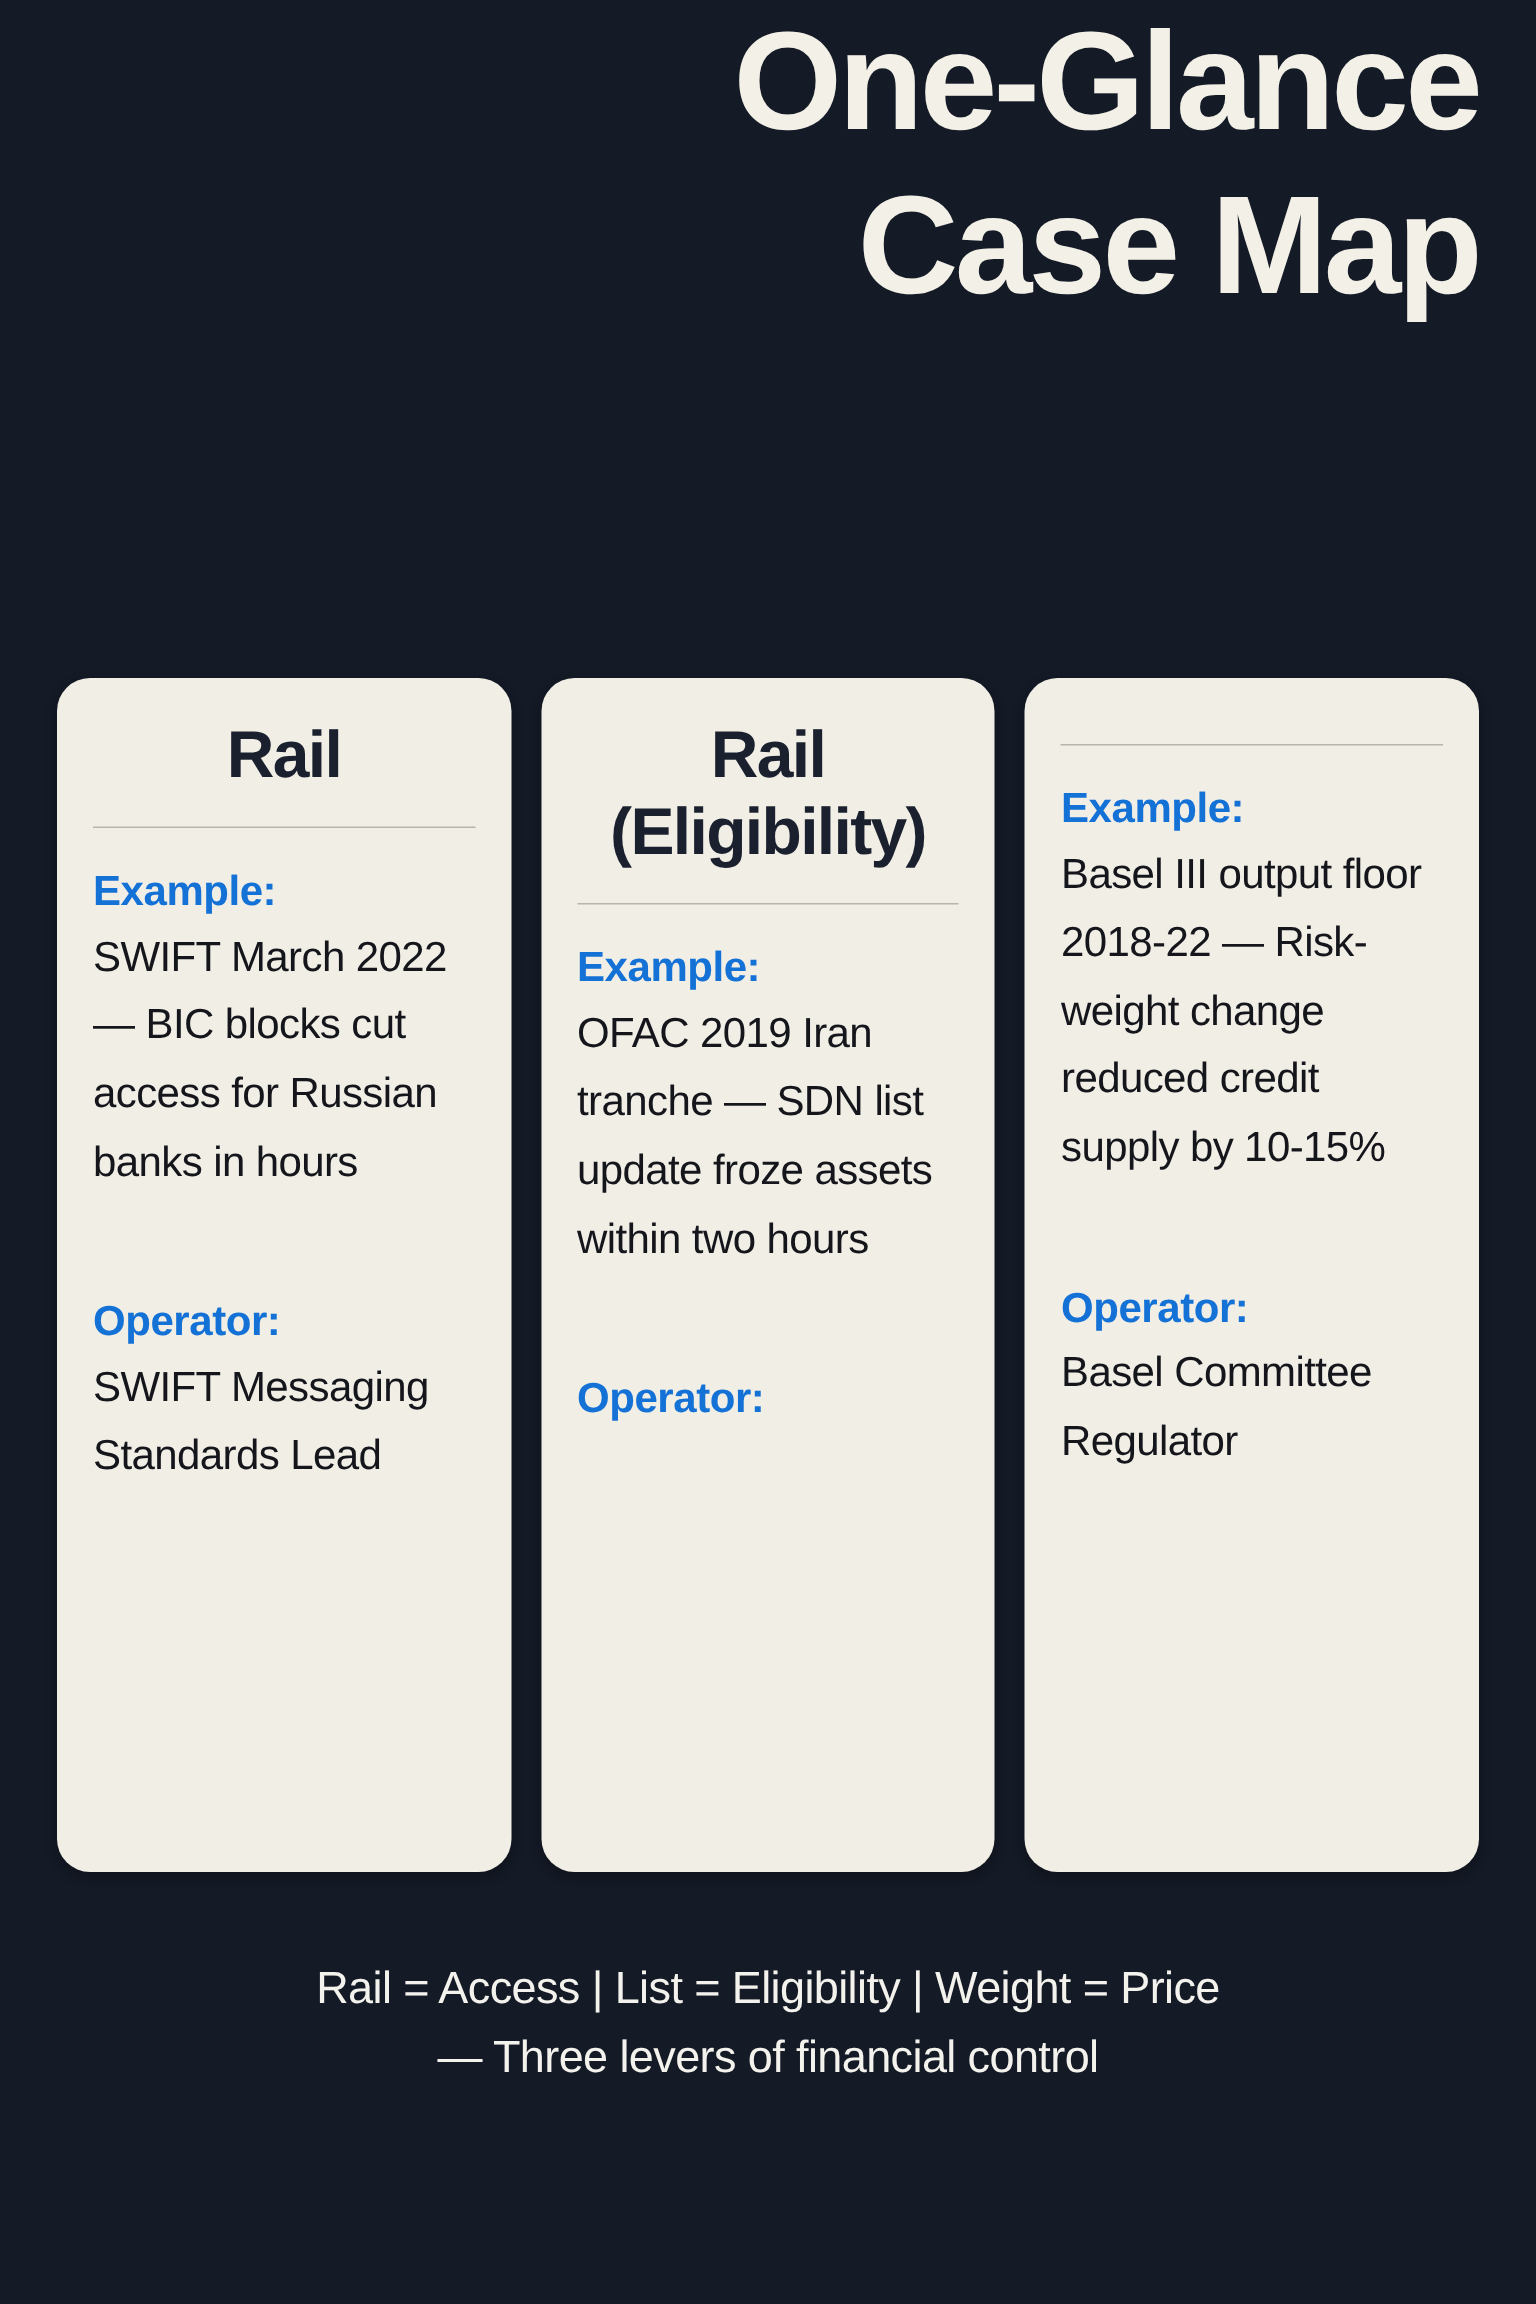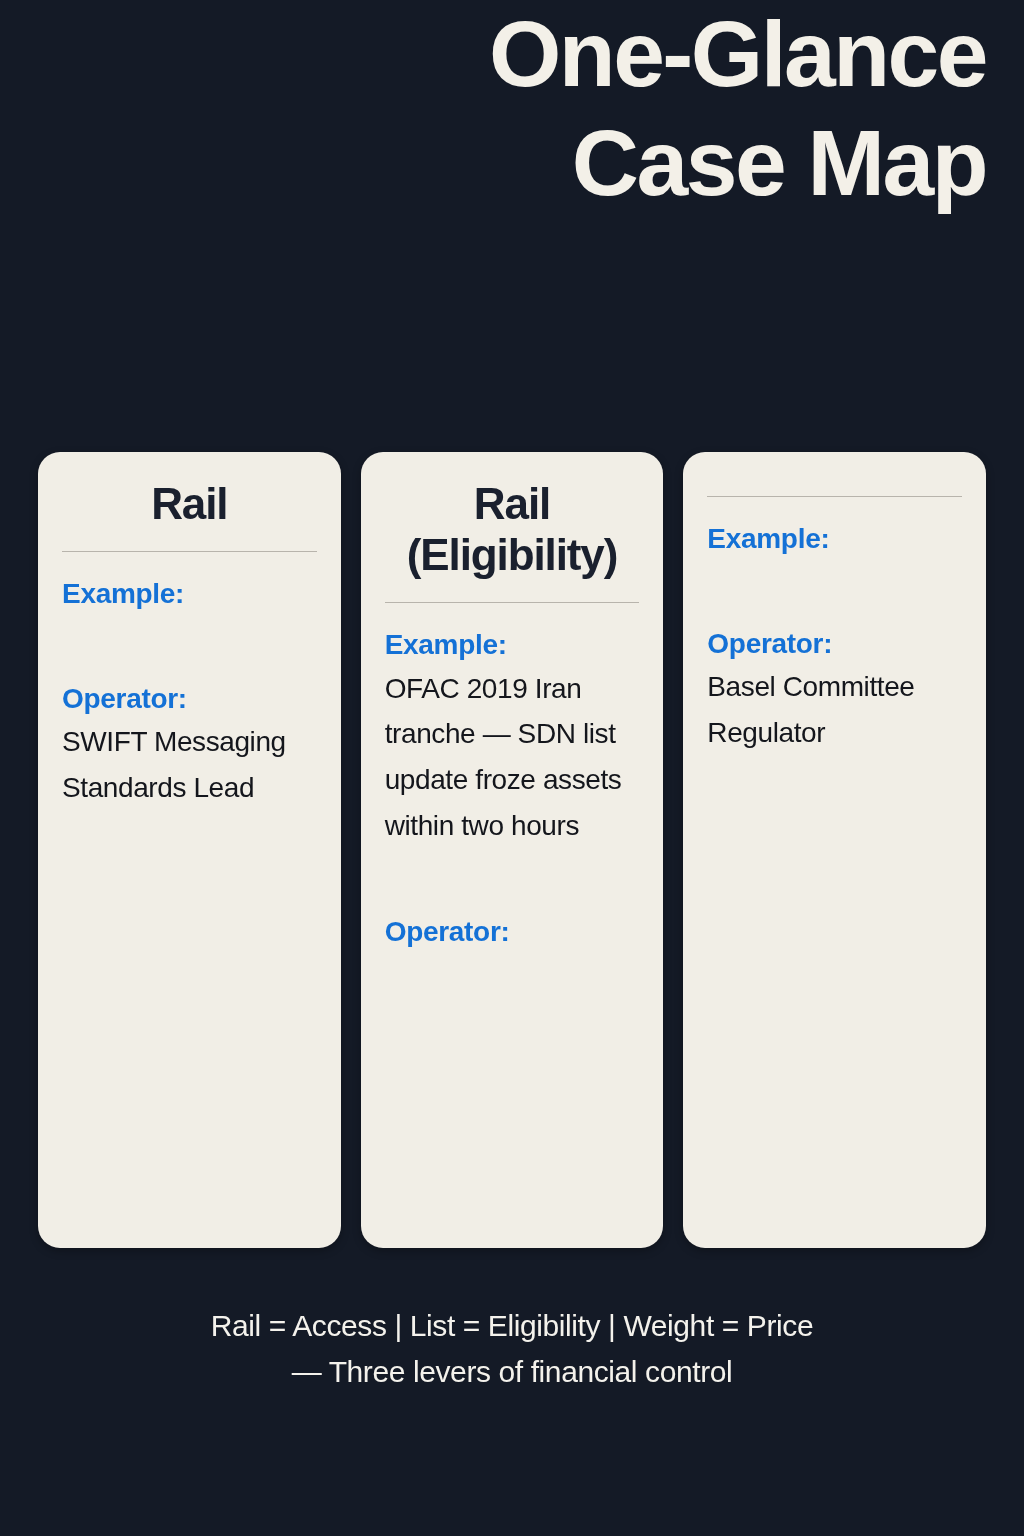--- a/index.html
+++ b/index.html
@@ -132,20 +132,21 @@
 
   <div class="cards">
 
     <div class="card">
       <div class="card-header">
         <span class="hdr-line">Rail</span>
       </div>
       <div class="divider"></div>
       <div class="field">
         <div class="field-label">Example:</div>
+        <div class="field-value">SWIFT March 2022 — BIC blocks cut access for Russian banks in hours</div>
       </div>
       <div class="field">
         <div class="field-label">Operator:</div>
         <div class="field-value">SWIFT Messaging Standards Lead</div>
       </div>
     </div>
 
     <div class="card">
       <div class="card-header">
         <span class="hdr-line">Rail</span>
@@ -158,20 +159,21 @@
       </div>
       <div class="field">
         <div class="field-label">Operator:</div>
       </div>
     </div>
 
     <div class="card">
       <div class="divider"></div>
       <div class="field">
         <div class="field-label">Example:</div>
+        <div class="field-value">Basel III output floor 2018-22 — Risk-weight change reduced credit supply by 10-15%</div>
       </div>
       <div class="field">
         <div class="field-label">Operator:</div>
         <div class="field-value">Basel Committee Regulator</div>
       </div>
     </div>
 
   </div>
 
   <div class="footer">

